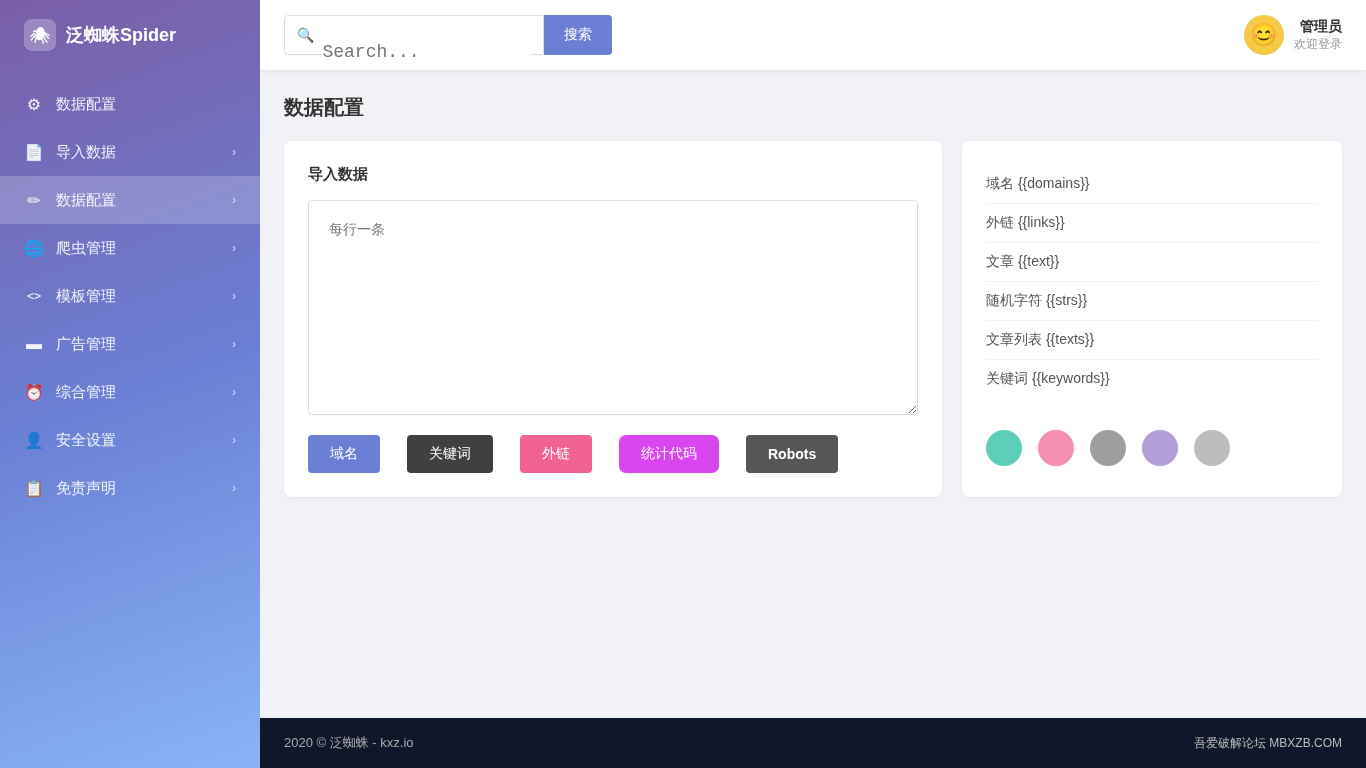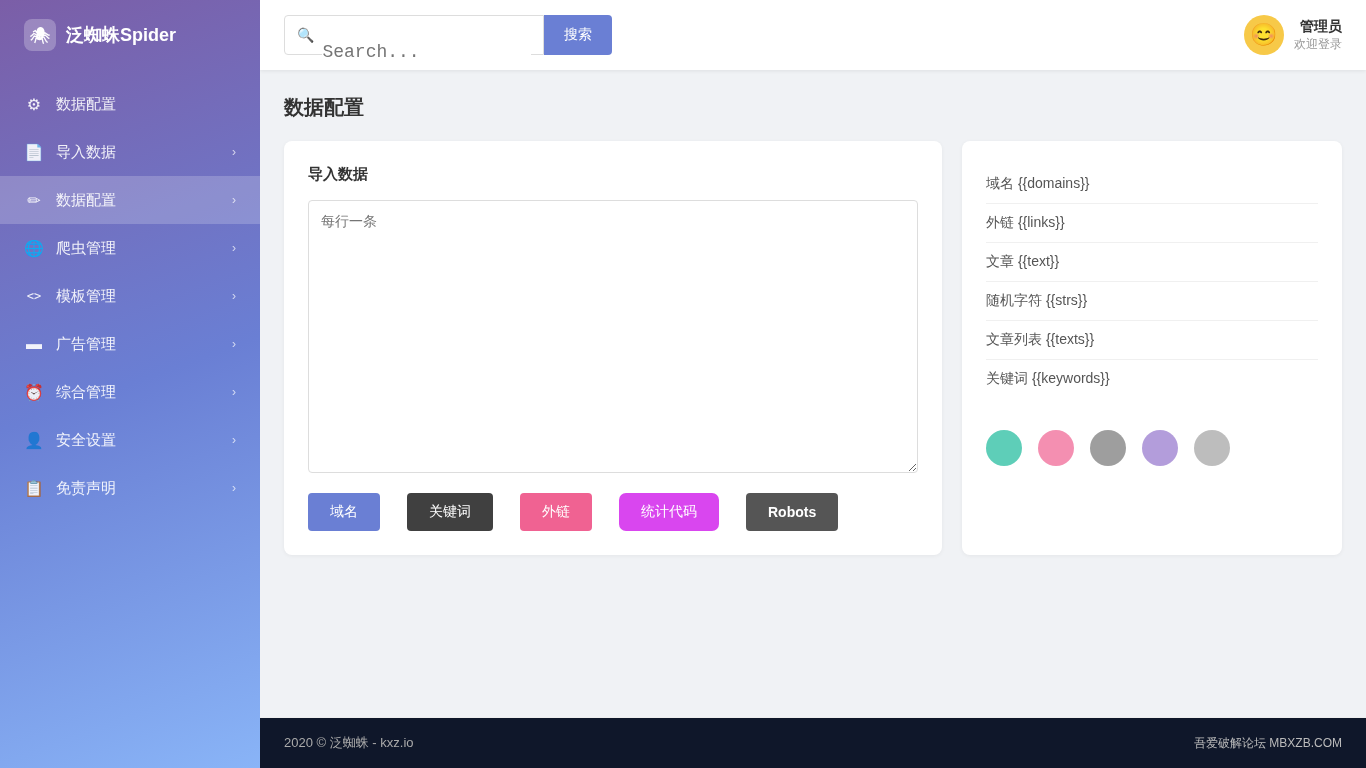--- a/index.html
+++ b/index.html
@@ -156,24 +156,24 @@
       box-shadow: 0 1px 4px rgba(0,0,0,0.05);
     }
     .card-title {
       font-size: 15px;
       font-weight: bold;
       color: #333;
       margin-bottom: 16px;
     }
     textarea.import-area {
       width: 100%;
-      height: 273px;
+      height: 215px;
       border: 1px solid #ddd;
       border-radius: 4px;
-      padding: 12px;
+      padding: 20px;
       font-size: 14px;
       color: #aaa;
       resize: vertical;
       outline: none;
       font-family: 'Microsoft YaHei', sans-serif;
     }
     .action-buttons {
       display: flex;
       gap: 27px;
       margin-top: 16px;

